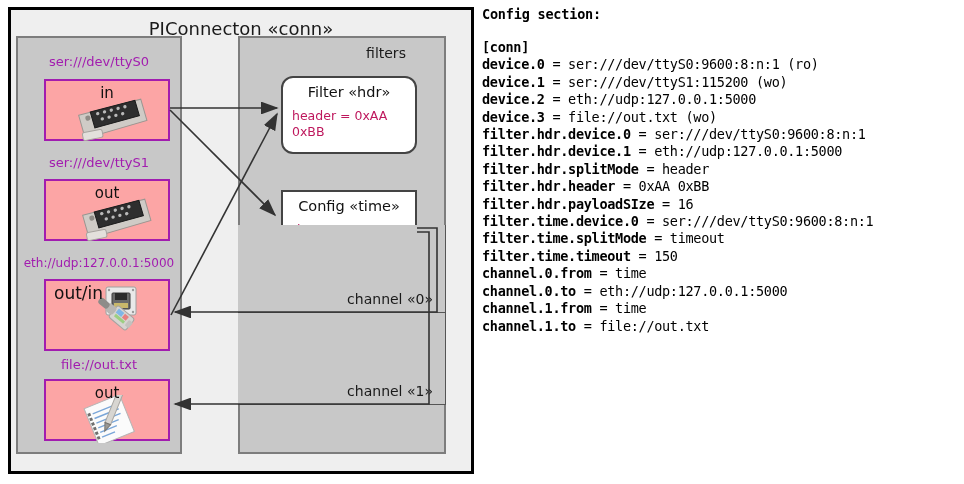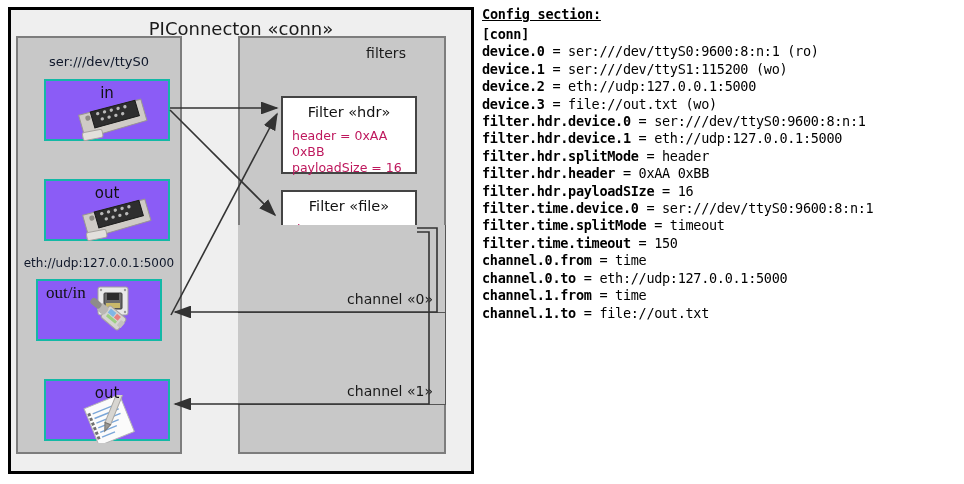--- a/index.html
+++ b/index.html
@@ -21,24 +21,24 @@
   }
   .panel-devices{left:16px;top:36px;width:166px;height:418px;}
   .panel-filters{left:238px;top:36px;width:208px;height:418px;}
   .panel-title{
     position:absolute;left:0;top:7px;width:100%;text-align:center;
     font-size:14px;color:#1a1a1a;padding-left:44px;
   }
 
   
   .node{
-    position:absolute;background:#8b5cf6;border:2px solid #14b8a6;box-sizing:border-box;
+    position:absolute;background:#fca5a5;border:2px solid #a21caf;box-sizing:border-box;
   }
   .node-cap{
-    position:absolute;left:0;width:100%;text-align:center;font-size:13px;color:#0f172a;
+    position:absolute;left:0;width:100%;text-align:center;font-size:13px;color:#a21caf;
   }
   .node-label{
     position:absolute;top:3px;width:100%;text-align:center;
     font-size:15px;color:#111;z-index:3;
   }
   .node-label.left{text-align:left;padding-left:8px;width:auto;left:0;font-size:17px;top:2px;}
 
   
   .filter-node{
     position:absolute;background:#fff;border:2px solid #444;box-sizing:border-box;
@@ -61,22 +61,22 @@
   svg.wires{position:absolute;left:0;top:0;width:466px;height:467px;overflow:visible;pointer-events:none;}
 
   
   .icon{position:absolute;}
 
   
   .config{
     position:absolute;left:482px;top:6px;width:478px;
     font-family:"DejaVu Sans Mono",monospace;
   }
-  .config-head{font-size:13.5px;font-weight:bold;color:#000;letter-spacing:-0.2px;text-decoration:underline;}
-  .config-body{margin-top:4px;font-size:13.5px;line-height:17.4px;color:#000;white-space:pre;letter-spacing:-0.3px;}
+  .config-head{font-size:13.5px;font-weight:bold;color:#000;letter-spacing:-0.2px;}
+  .config-body{margin-top:17px;font-size:13.5px;line-height:17.4px;color:#000;white-space:pre;letter-spacing:-0.3px;}
   .config-body .k{font-weight:bold;}
 </style>
 </head>
 <body>
 
 <div class="stage">
 
   <div class="outer-box">
     <div class="outer-title">PIConnecton «conn»</div>
   </div>
@@ -100,20 +100,21 @@
             <circle cx="43.5" cy="19.6" r="1.7"></circle>
           <circle cx="50.5" cy="19.2" r="1.7"></circle>
             <circle cx="57.5" cy="18.8" r="1.7"></circle>
         </g>
         <rect x="14" y="30" width="20" height="8" rx="2" fill="#e3e0dc" stroke="#a8a4a0" stroke-width="1"></rect>
         <rect x="20" y="14" width="5" height="5" rx="2" fill="#8f8b86"></rect>
       </g>
     </svg>
   </div>
 
+  <div class="node-cap" style="left:16px;top:155px;width:166px;">ser:///dev/ttyS1</div>
   <div class="node" style="left:44px;top:179px;width:126px;height:62px;">
     <div class="node-label">out</div>
     <svg class="icon" style="left:24px;top:16px;" width="92" height="44" viewBox="0 0 92 44">
       <g transform="rotate(-11 46 22)">
         <path d="M14 12 L78 8 L80 30 L16 36 Z" fill="#cfcbc6" stroke="#9a9691" stroke-width="1"></path>
         <path d="M26 11 L72 8 L73.5 24 L27.5 27.5 Z" fill="#2e2e2e" stroke="#1a1a1a" stroke-width="1"></path>
         <g fill="#b9b9b9">
           <circle cx="33" cy="14" r="1.7"></circle>
             <circle cx="40" cy="13.6" r="1.7"></circle>
           <circle cx="47" cy="13.2" r="1.7"></circle>
@@ -124,21 +125,21 @@
           <circle cx="50.5" cy="19.2" r="1.7"></circle>
             <circle cx="57.5" cy="18.8" r="1.7"></circle>
         </g>
         <rect x="14" y="30" width="20" height="8" rx="2" fill="#e3e0dc" stroke="#a8a4a0" stroke-width="1"></rect>
         <rect x="20" y="14" width="5" height="5" rx="2" fill="#8f8b86"></rect>
       </g>
     </svg>
   </div>
 
   <div class="node-cap" style="left:16px;top:256px;width:166px;font-size:12px;">eth://udp:127.0.0.1:5000</div>
-  <div class="node" style="left:36px;top:279px;width:126px;height:62px;font-family:Liberation Serif, serif;">
+  <div class="node" style="left:44px;top:279px;width:126px;height:72px;">
     <div class="node-label left">out/in</div>
     <svg class="icon" style="left:46px;top:4px;" width="76" height="56" viewBox="0 0 76 56">
       <rect x="14" y="2" width="30" height="28" rx="2" fill="#e9e9e9" stroke="#a0a0a0" stroke-width="1"></rect>
       <rect x="20" y="8" width="18" height="16" rx="1" fill="#6a6a6a" stroke="#3c3c3c" stroke-width="1"></rect>
       <rect x="23" y="8" width="12" height="7" fill="#2b2b2b"></rect>
       <rect x="22" y="18" width="14" height="5" fill="#c9b86a"></rect>
       <circle cx="17" cy="5" r="1.2" fill="#9a9a9a"></circle>
         <circle cx="41" cy="5" r="1.2" fill="#9a9a9a"></circle>
       <circle cx="17" cy="27" r="1.2" fill="#9a9a9a"></circle>
         <circle cx="41" cy="27" r="1.2" fill="#9a9a9a"></circle>
@@ -147,20 +148,21 @@
         <rect x="21" y="28" width="7" height="5" fill="#7fb6e6"></rect>
         <rect x="29" y="28" width="5" height="5" fill="#e68080"></rect>
         <rect x="22" y="34" width="12" height="3" fill="#9ccf82"></rect>
         <rect x="36" y="30" width="5" height="7" rx="1" fill="#c3c1be"></rect>
         <rect x="10" y="29" width="10" height="9" rx="3" fill="#b8b6b3"></rect>
         <rect x="0" y="30" width="12" height="7" rx="3" fill="#8e8c89"></rect>
       </g>
     </svg>
   </div>
 
+  <div class="node-cap" style="left:16px;top:357px;width:166px;">file://out.txt</div>
   <div class="node" style="left:44px;top:379px;width:126px;height:62px;">
     <div class="node-label">out</div>
     <svg class="icon" style="left:32px;top:14px;" width="70" height="48" viewBox="0 0 70 48">
       <g transform="rotate(-22 34 24)">
         <rect x="12" y="4" width="38" height="40" fill="#fbfbfb" stroke="#b5b5b5" stroke-width="1"></rect>
         <g stroke="#7aa6d8" stroke-width="1.4">
           <line x1="18" y1="12" x2="44" y2="12"></line>
             <line x1="18" y1="17" x2="44" y2="17"></line>
           <line x1="18" y1="22" x2="44" y2="22"></line>
             <line x1="18" y1="27" x2="40" y2="27"></line>
@@ -181,30 +183,29 @@
         <polygon points="30,32 36,32 33,40" fill="#9a9894" stroke="#76746f" stroke-width="1"></polygon>
         <rect x="30" y="-4" width="6" height="4" fill="#8e8c88"></rect>
       </g>
     </svg>
   </div>
 
   <div class="panel panel-filters">
     <div class="panel-title">filters</div>
   </div>
 
-  <div class="filter-node" style="left:281px;top:96px;width:136px;height:78px;">
+  <div class="filter-node" style="left:281px;top:76px;width:136px;height:78px;border-radius:12px;">
     <div class="filter-title">Filter «hdr»</div>
     <div class="filter-props">
       <div>header = 0xAA 0xBB</div>
-      <div>payloadSize = 16</div>
     </div>
   </div>
 
   <div class="filter-node" style="left:281px;top:190px;width:136px;height:72px;">
-    <div class="filter-title">Filter «file»</div>
+    <div class="filter-title">Config «time»</div>
     <div class="filter-props">
       <div>timeout = 150 ms</div>
     </div>
   </div>
 
   <div class="channel-region" style="left:238px;top:225px;width:208px;height:88px;border-top:none;border-left:none;">
     <div class="channel-label">channel «0»</div>
   </div>
   <div class="channel-region" style="left:238px;top:313px;width:208px;height:92px;border-top:none;border-left:none;">
     <div class="channel-label">channel «1»</div>

